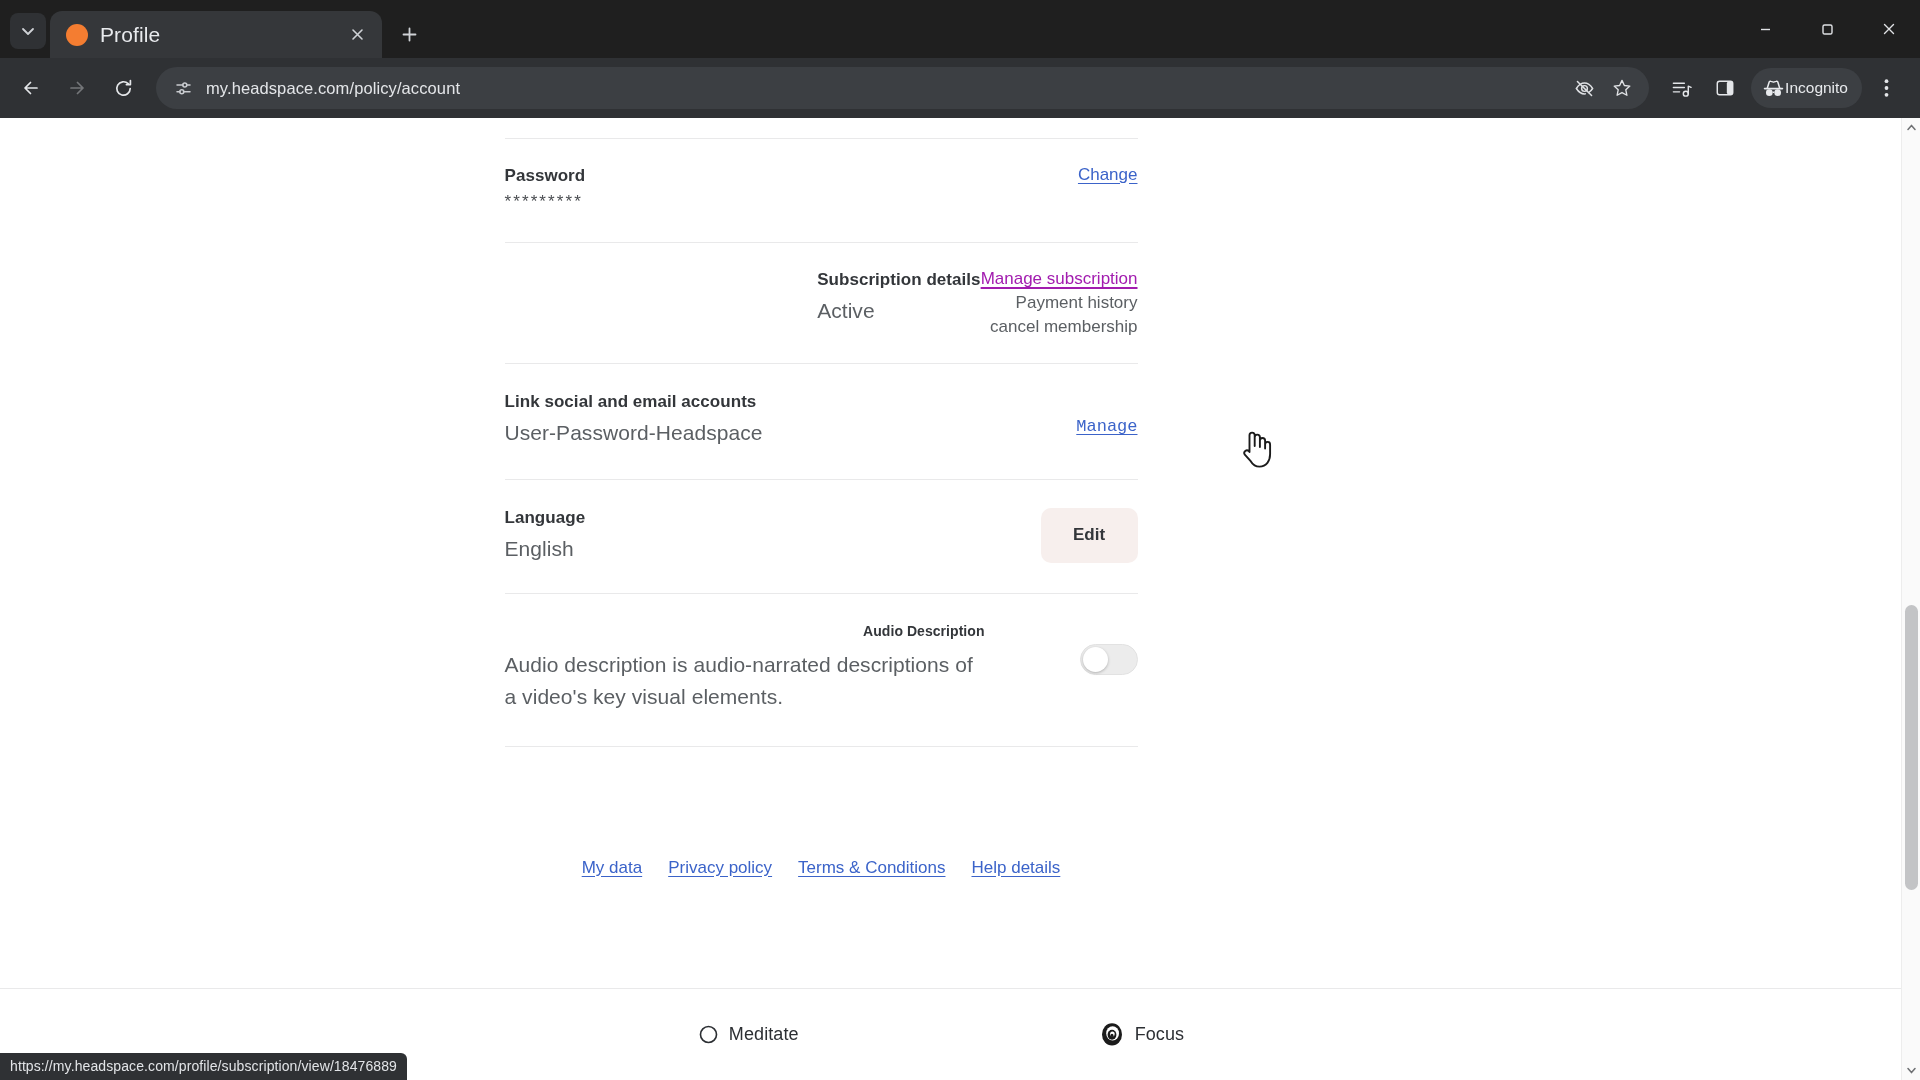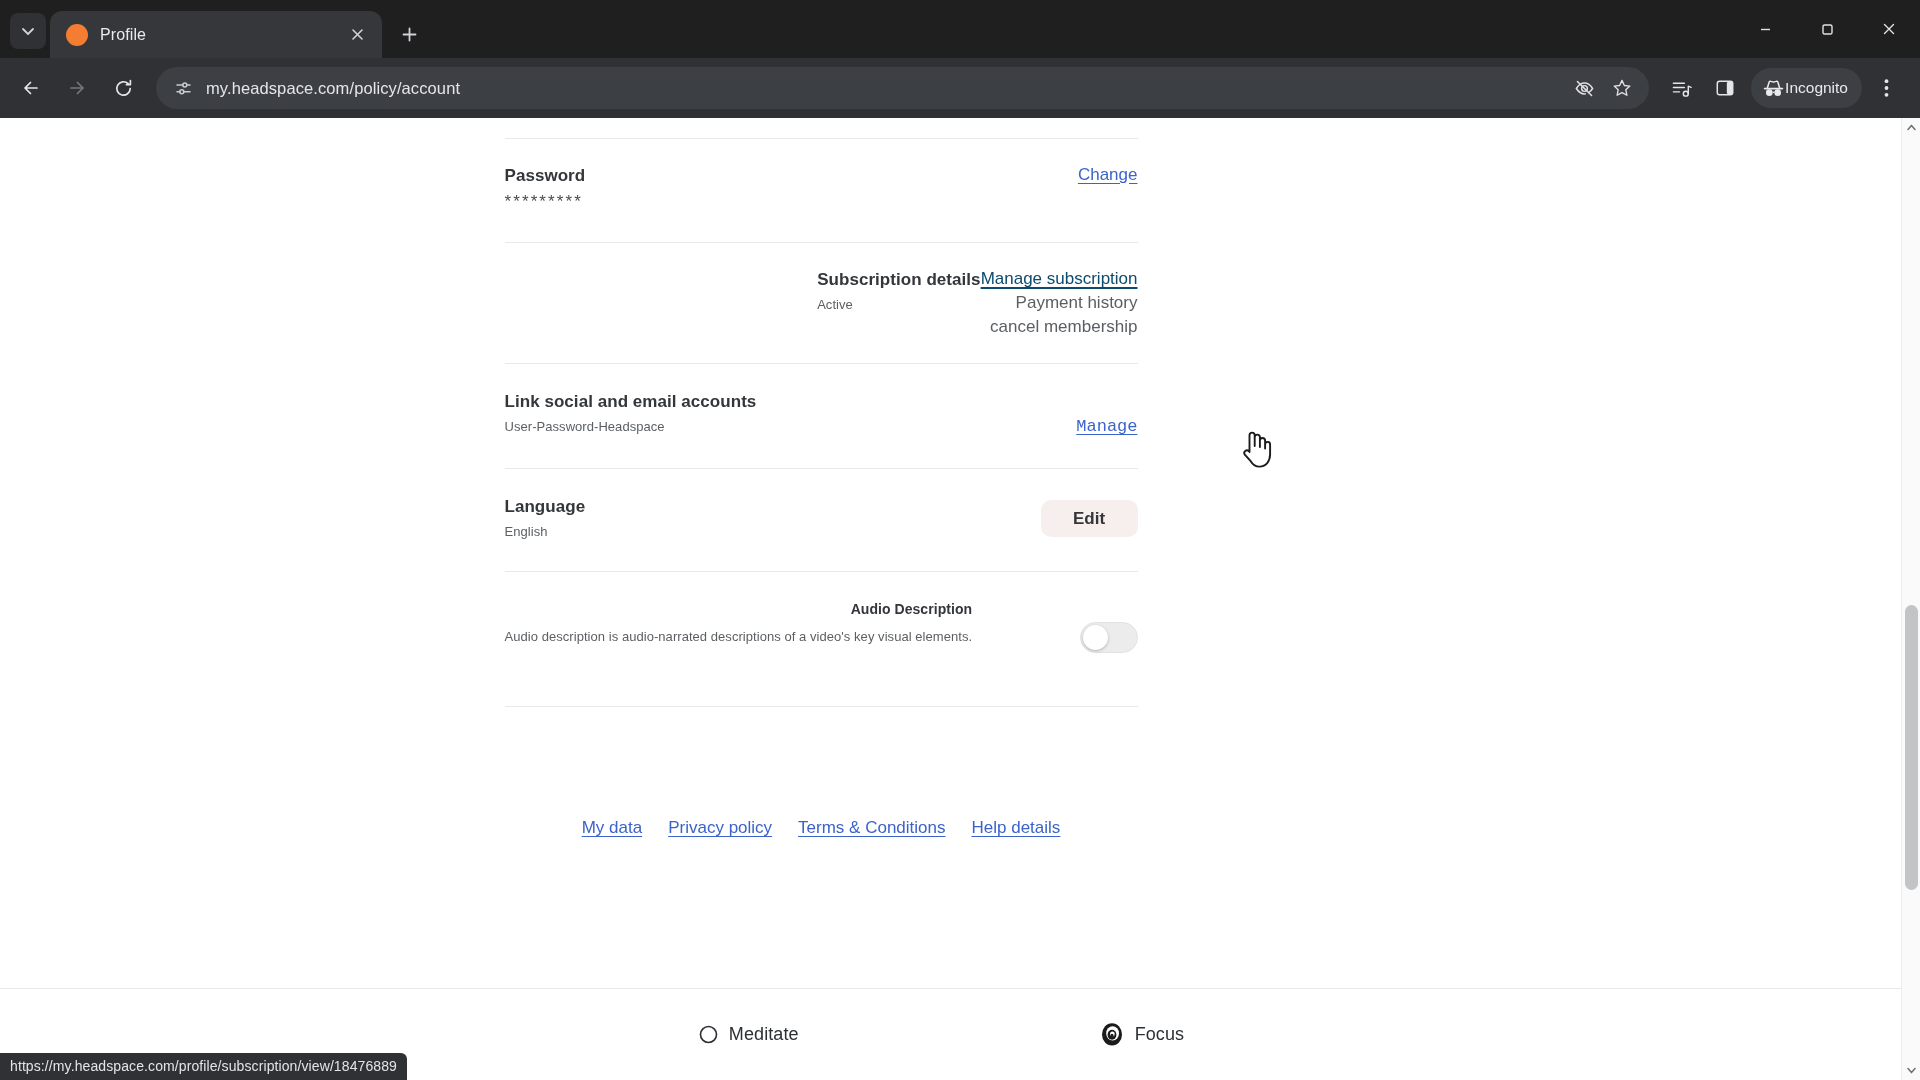--- a/index.html
+++ b/index.html
@@ -30,21 +30,21 @@
     height:47px; width:332px;
     background:#35373a; border-radius:12px 12px 0 0;
     display:flex; align-items:center; padding:0 12px 0 16px;
     position:relative; cursor:pointer; gap:12px;
   }
   .tab-favicon {
     width:22px; height:22px; border-radius:50%;
     background:#f47d31; flex:0 0 22px;
   }
   .tab-title {
-    flex:1; color:#e8eaed; font-size:16px;
+    flex:1; color:#e8eaed; font-size:21px;
     white-space:nowrap; overflow:hidden; text-overflow:ellipsis;
     letter-spacing:.1px;
   }
   .tab-close {
     width:26px; height:26px; border-radius:50%;
     display:flex; align-items:center; justify-content:center;
     flex:0 0 26px; cursor:pointer;
   }
   .newtab-btn {
     width:38px; height:38px; margin:0 0 5px 8px; border-radius:50%;
@@ -103,42 +103,42 @@
 
   .divider { height:1px; background:#e9e9ea; width:100%; }
 
   .row { display:flex; align-items:flex-start; justify-content:space-between; }
   .row-left { min-width:0; }
   .row-title {
     font-size:17px; font-weight:700; color:#33363a; letter-spacing:.05px;
     line-height:1.32;
   }
   .row-sub {
-    font-size:13px; color:#5b5f63; letter-spacing:.05px; line-height:1.4;
+    font-size:21px; color:#5b5f63; letter-spacing:.05px; line-height:1.4;
     margin-top:4px;
   }
   .row-dots { font-size:17px; color:#4a4d51; letter-spacing:2.1px; margin-top:6px; line-height:1; }
 
   .link-blue {
     font-size:17px; color:#3b63c9; text-decoration:underline;
     text-underline-offset:3px; cursor:pointer; white-space:nowrap;
   }
 
   .sub-links { text-align:right; display:flex; flex-direction:column; gap:4px; align-items:flex-end; }
   .link-red {
-    font-size:17px; color:#0c4a6e; text-decoration:underline;
+    font-size:17px; color:#a21caf; text-decoration:underline;
     text-underline-offset:3px; cursor:pointer; white-space:nowrap;
     text-decoration-thickness:1.5px;
   }
   .link-muted {
     font-size:17px; color:#5b5f63; cursor:pointer; white-space:nowrap;
   }
 
   .edit-btn {
-    min-width:97px; height:37px; border-radius:10px;
+    min-width:97px; height:55px; border-radius:10px;
     background:#f7efed; border:none;
     font-family:"Liberation Sans", sans-serif;
     font-size:17px; font-weight:700; color:#33363a;
     cursor:pointer; display:flex; align-items:center; justify-content:center;
   }
 
   .toggle {
     width:58px; height:31px; border-radius:16px;
     background:#ececec; position:relative; cursor:pointer;
     border:1px solid #e2e2e2; flex:0 0 58px;

